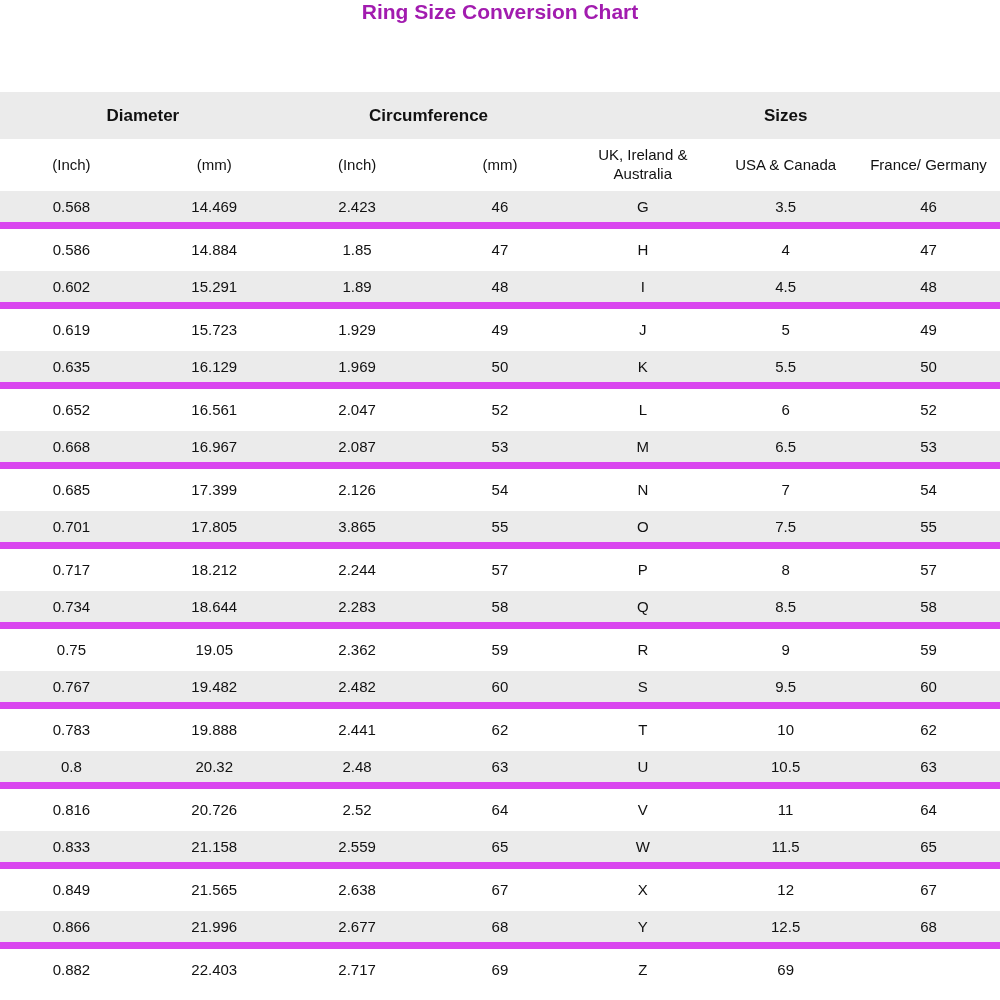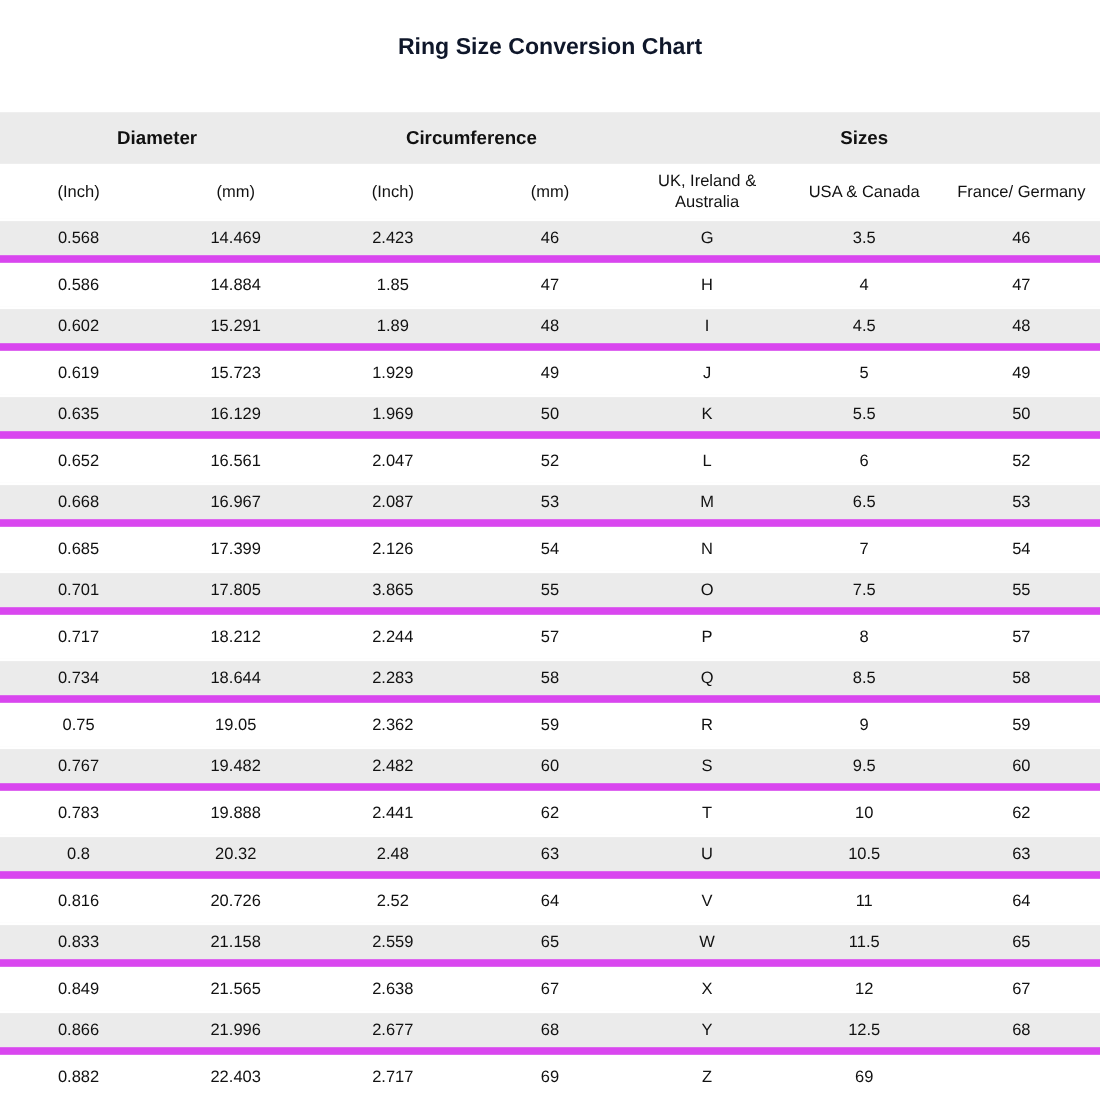--- a/index.html
+++ b/index.html
@@ -11,30 +11,29 @@
     overflow: hidden;
     font-family: "Liberation Sans", sans-serif;
     color: #111111;
   }
   .page {
     width: 1000px;
     height: 1000px;
     position: relative;
   }
   h1.title {
-    margin: 12px;
-    padding-top: 19px;
+    margin: 0;
     height: 24px;
     text-align: center;
     font-size: 21px;
     font-weight: bold;
-    color: #0f172a;
+    color: #a21caf;
   }
   .table {
-    margin-top: 47px;
+    margin-top: 68px;
     width: 1000px;
   }
   .group-header-row {
     display: flex;
     height: 47px;
     background: #ebebeb;
   }
   .group-cell {
     display: flex;
     align-items: center;

